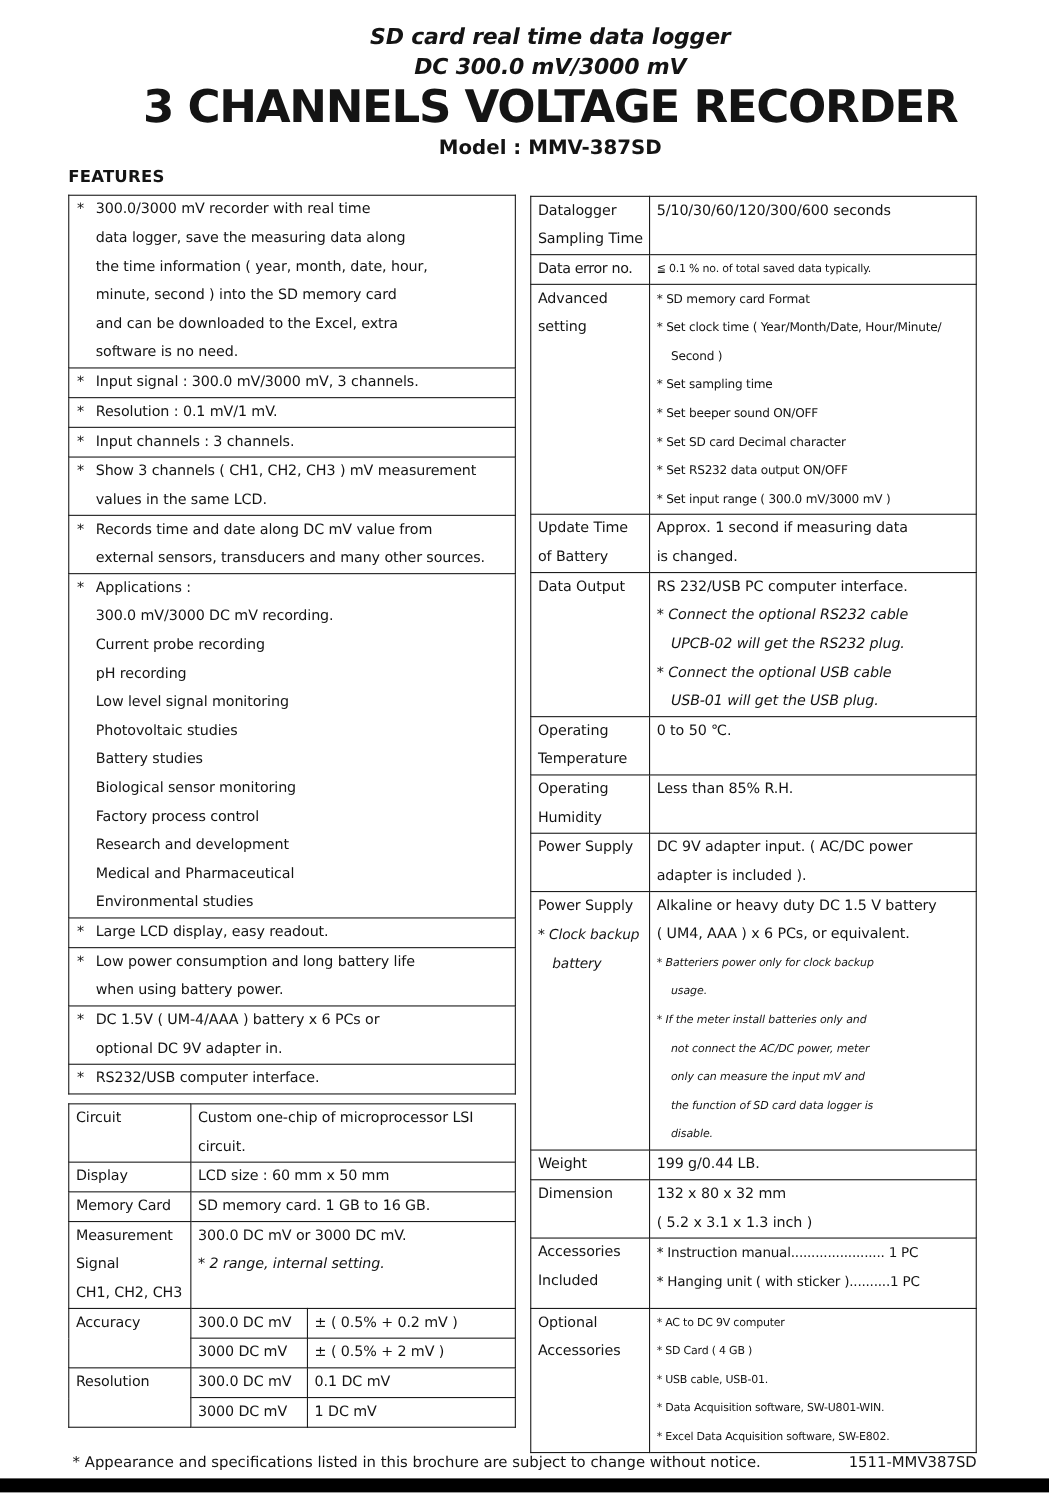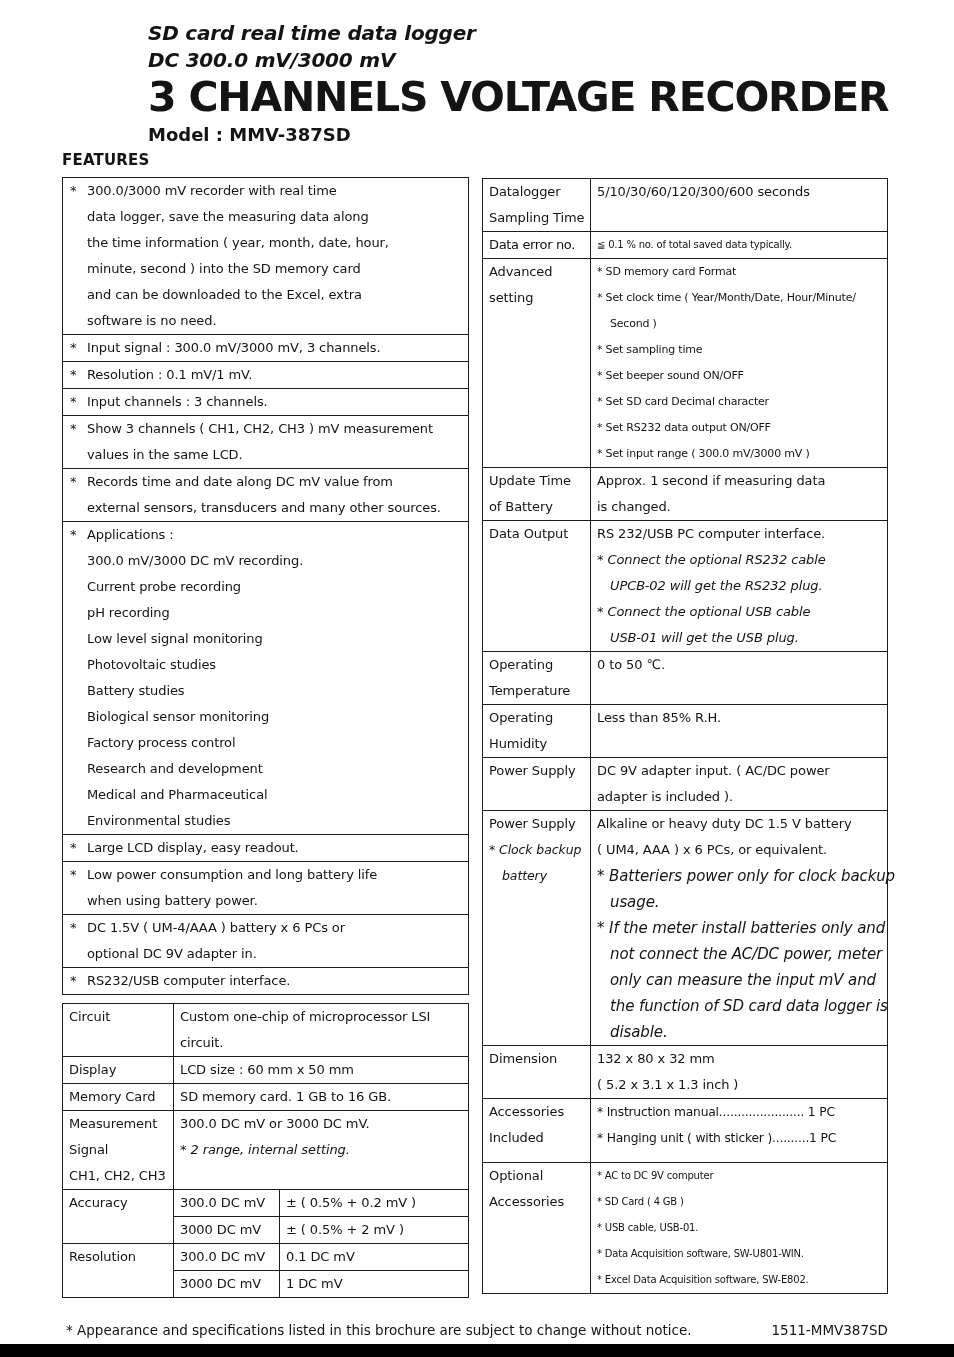--- a/index.html
+++ b/index.html
@@ -1,21 +1,21 @@
 <!DOCTYPE html>
 <html><head>
 <meta charset="utf-8">
 <style>
   * { margin:0; padding:0; box-sizing:border-box; }
   html,body { background:#fff; }
   .page {
     position:relative; width:954px; height:1357px; background:#ffffff;
     font-family:"DejaVu Sans",sans-serif; color:#141414; overflow:hidden;
   }
-  .hdr { position:absolute; left:148px; top:20px; }
+  .hdr { position:absolute; left:130px; top:20px;text-align:center; }
   .tag { font-style:italic; font-weight:bold; font-size:20px; line-height:27px; letter-spacing:-0.2px; white-space:nowrap; }
   .title { font-weight:bold; font-size:41px; line-height:45px; letter-spacing:-1.2px; margin-top:1px; white-space:nowrap; }
   .model { font-weight:bold; font-size:18px; line-height:26px; margin-top:2px; white-space:nowrap; }
 
   .colL { position:absolute; left:62px; top:150px; width:407px; }
   .colR { position:absolute; left:482px; top:178px; width:406px; }
   .sect { font-weight:bold; font-size:15px; line-height:20px; letter-spacing:0.2px; }
   .sect2 { margin-top:18px; }
 
   table { border-collapse:collapse; width:100%; table-layout:fixed; }
@@ -24,21 +24,21 @@
 
   table.ft { margin-top:7px; }
   table.sp { margin-top:8px; }
   .frow { position:relative; padding:0 4px 0 24px; }
   .mark { position:absolute; left:7px; top:0; line-height:26px; }
 
   .it { font-style:italic; }
   .adv { font-size:11px; letter-spacing:-0.2px; }      
   .sm  { font-size:10px; letter-spacing:-0.2px; }    
   .sm2 { font-size:12.3px; letter-spacing:-0.2px; }    
-  .note { font-size:15px; font-style:italic; }       
+  .note { font-size:10px; font-style:italic; }       
   .ind { padding-left:13px; }
   .fitlbl { letter-spacing:-0.35px; }
   .lblit { font-style:italic; font-size:12.5px; }
 
   .accCell { height:64px; }
   .footer { position:absolute; left:66px; top:1318px; width:822px; font-size:13.5px; line-height:24px; white-space:nowrap; }
   .footer .code { position:absolute; right:0; top:0; }
   .botbar { position:absolute; left:0; bottom:0; width:954px; height:13px; background:#000; }
 </style>
 </head>
@@ -318,20 +318,26 @@
             <div class="ln note">* Batteriers power only for clock backup</div>
             <div class="ln note ind">usage.</div>
             <div class="ln note">* If the meter install batteries only and</div>
             <div class="ln note ind">not connect the AC/DC power, meter</div>
             <div class="ln note ind">only can measure the input mV and</div>
             <div class="ln note ind">the function of SD card data logger is</div>
             <div class="ln note ind">disable.</div>
           </td>
         </tr>
         <tr>
+          <td>Weight</td>
+          <td>
+              <div class="ln">199 g/0.44 LB.</div>
+            </td>
+        </tr>
+        <tr>
           <td>Dimension</td>
           <td>
             <div class="ln">132 x 80 x 32 mm</div>
             <div class="ln">( 5.2 x 3.1 x 1.3 inch )</div>
           </td>
         </tr>
         <tr>
           <td class="accCell">
             <div class="ln">Accessories</div>
             <div class="ln">Included</div>

